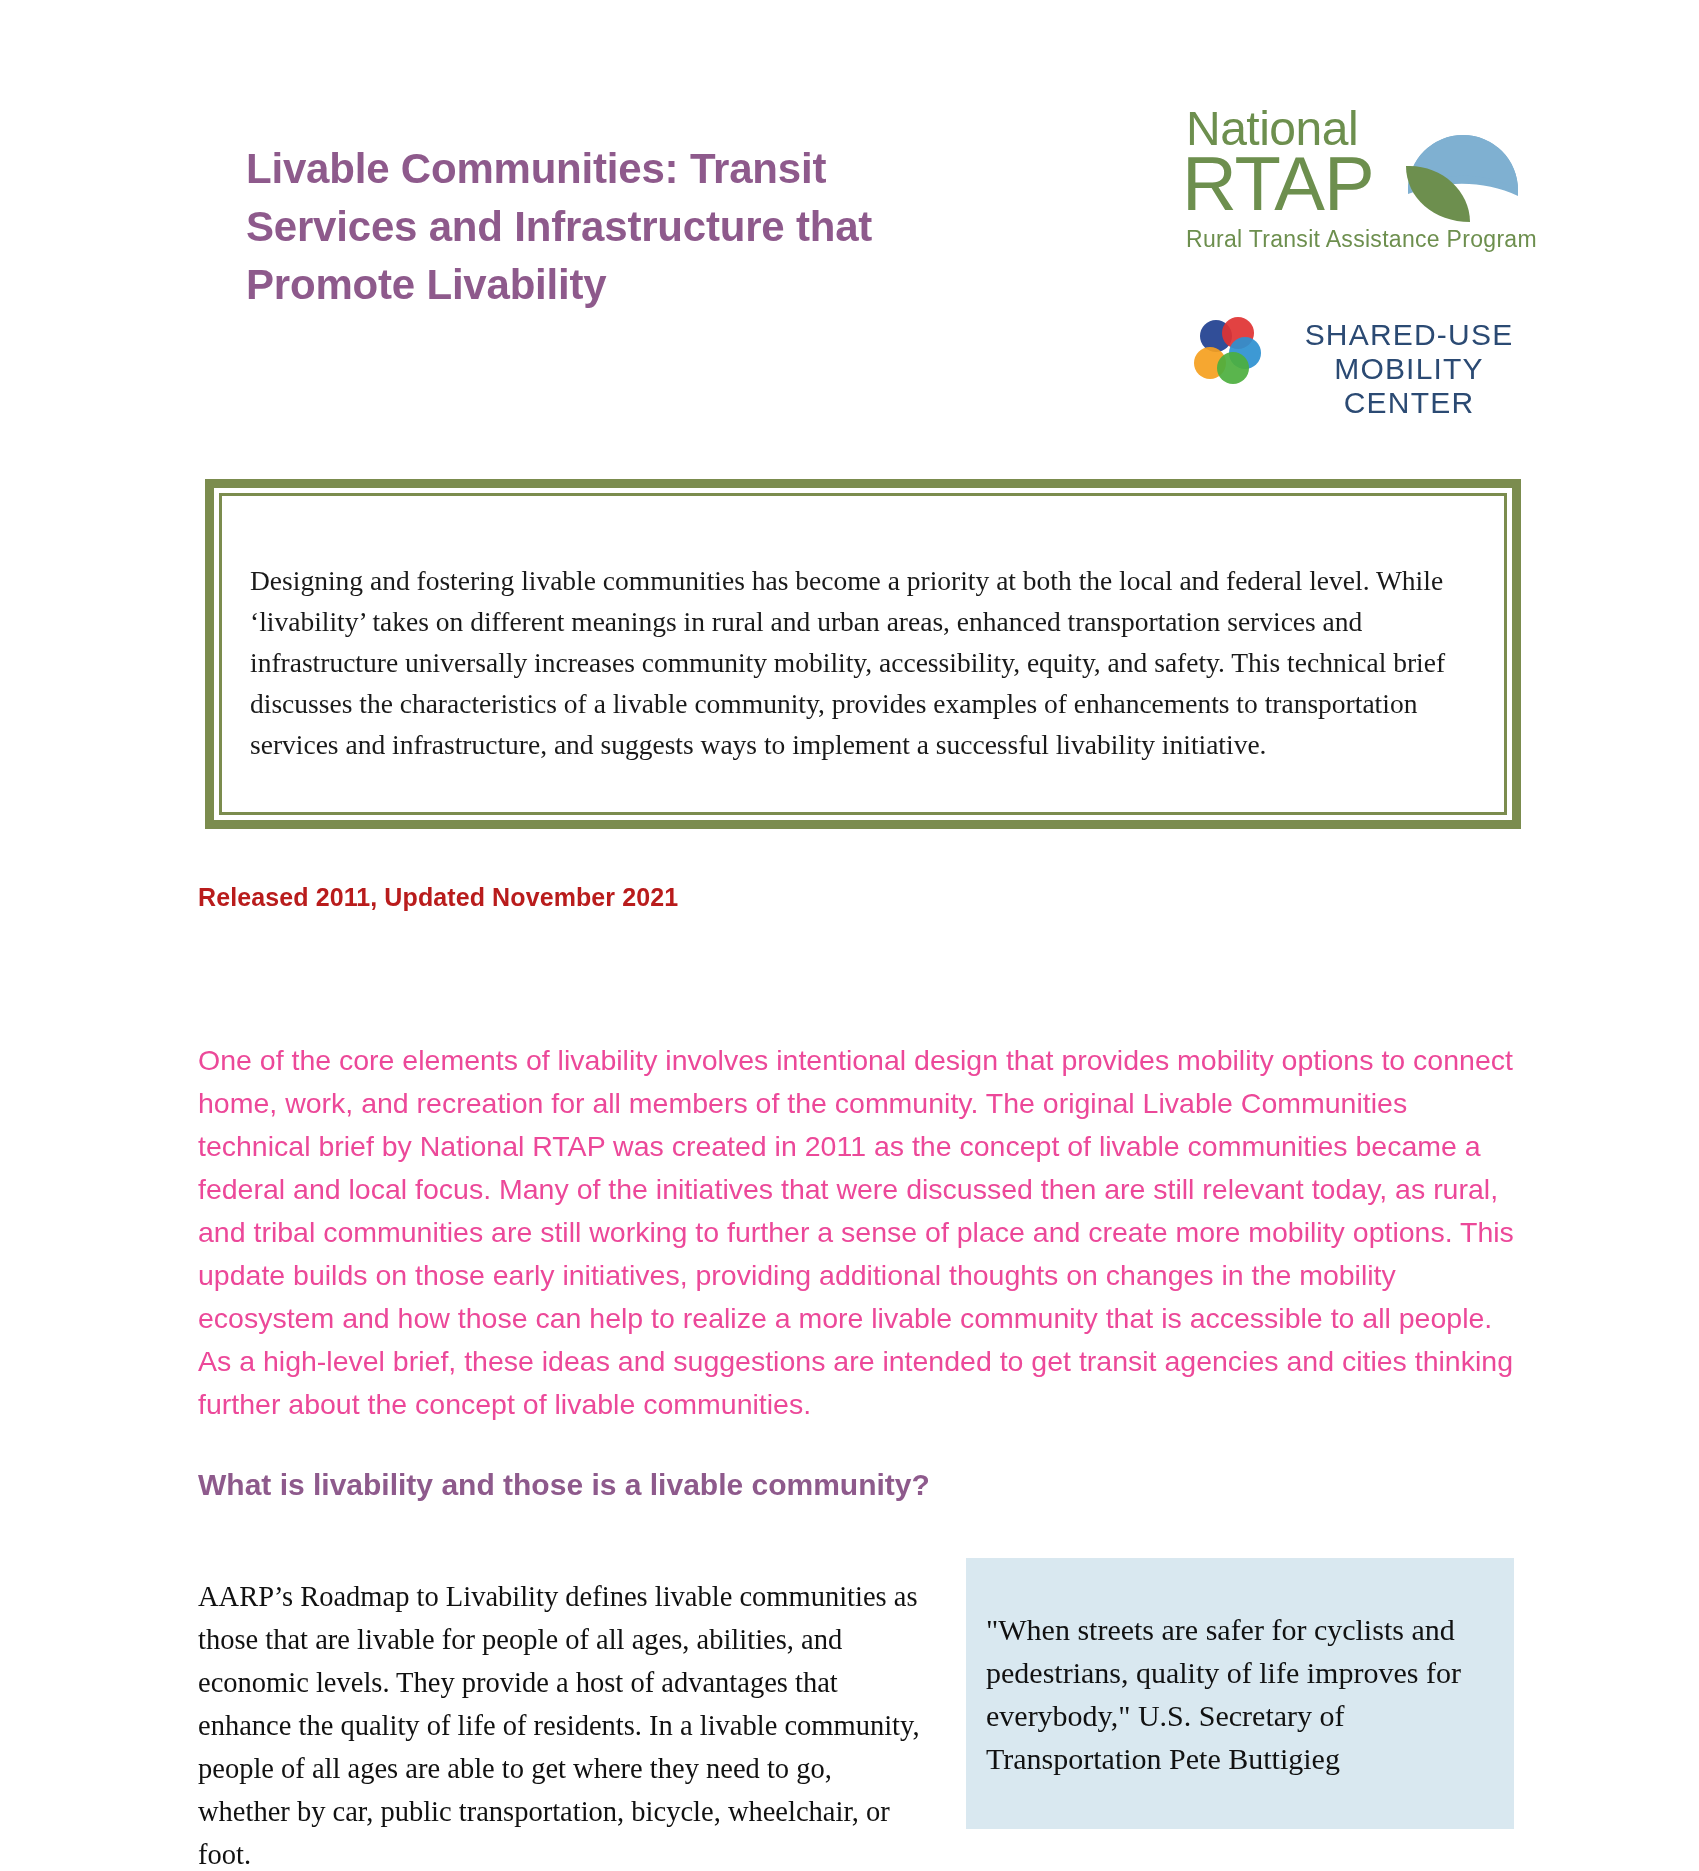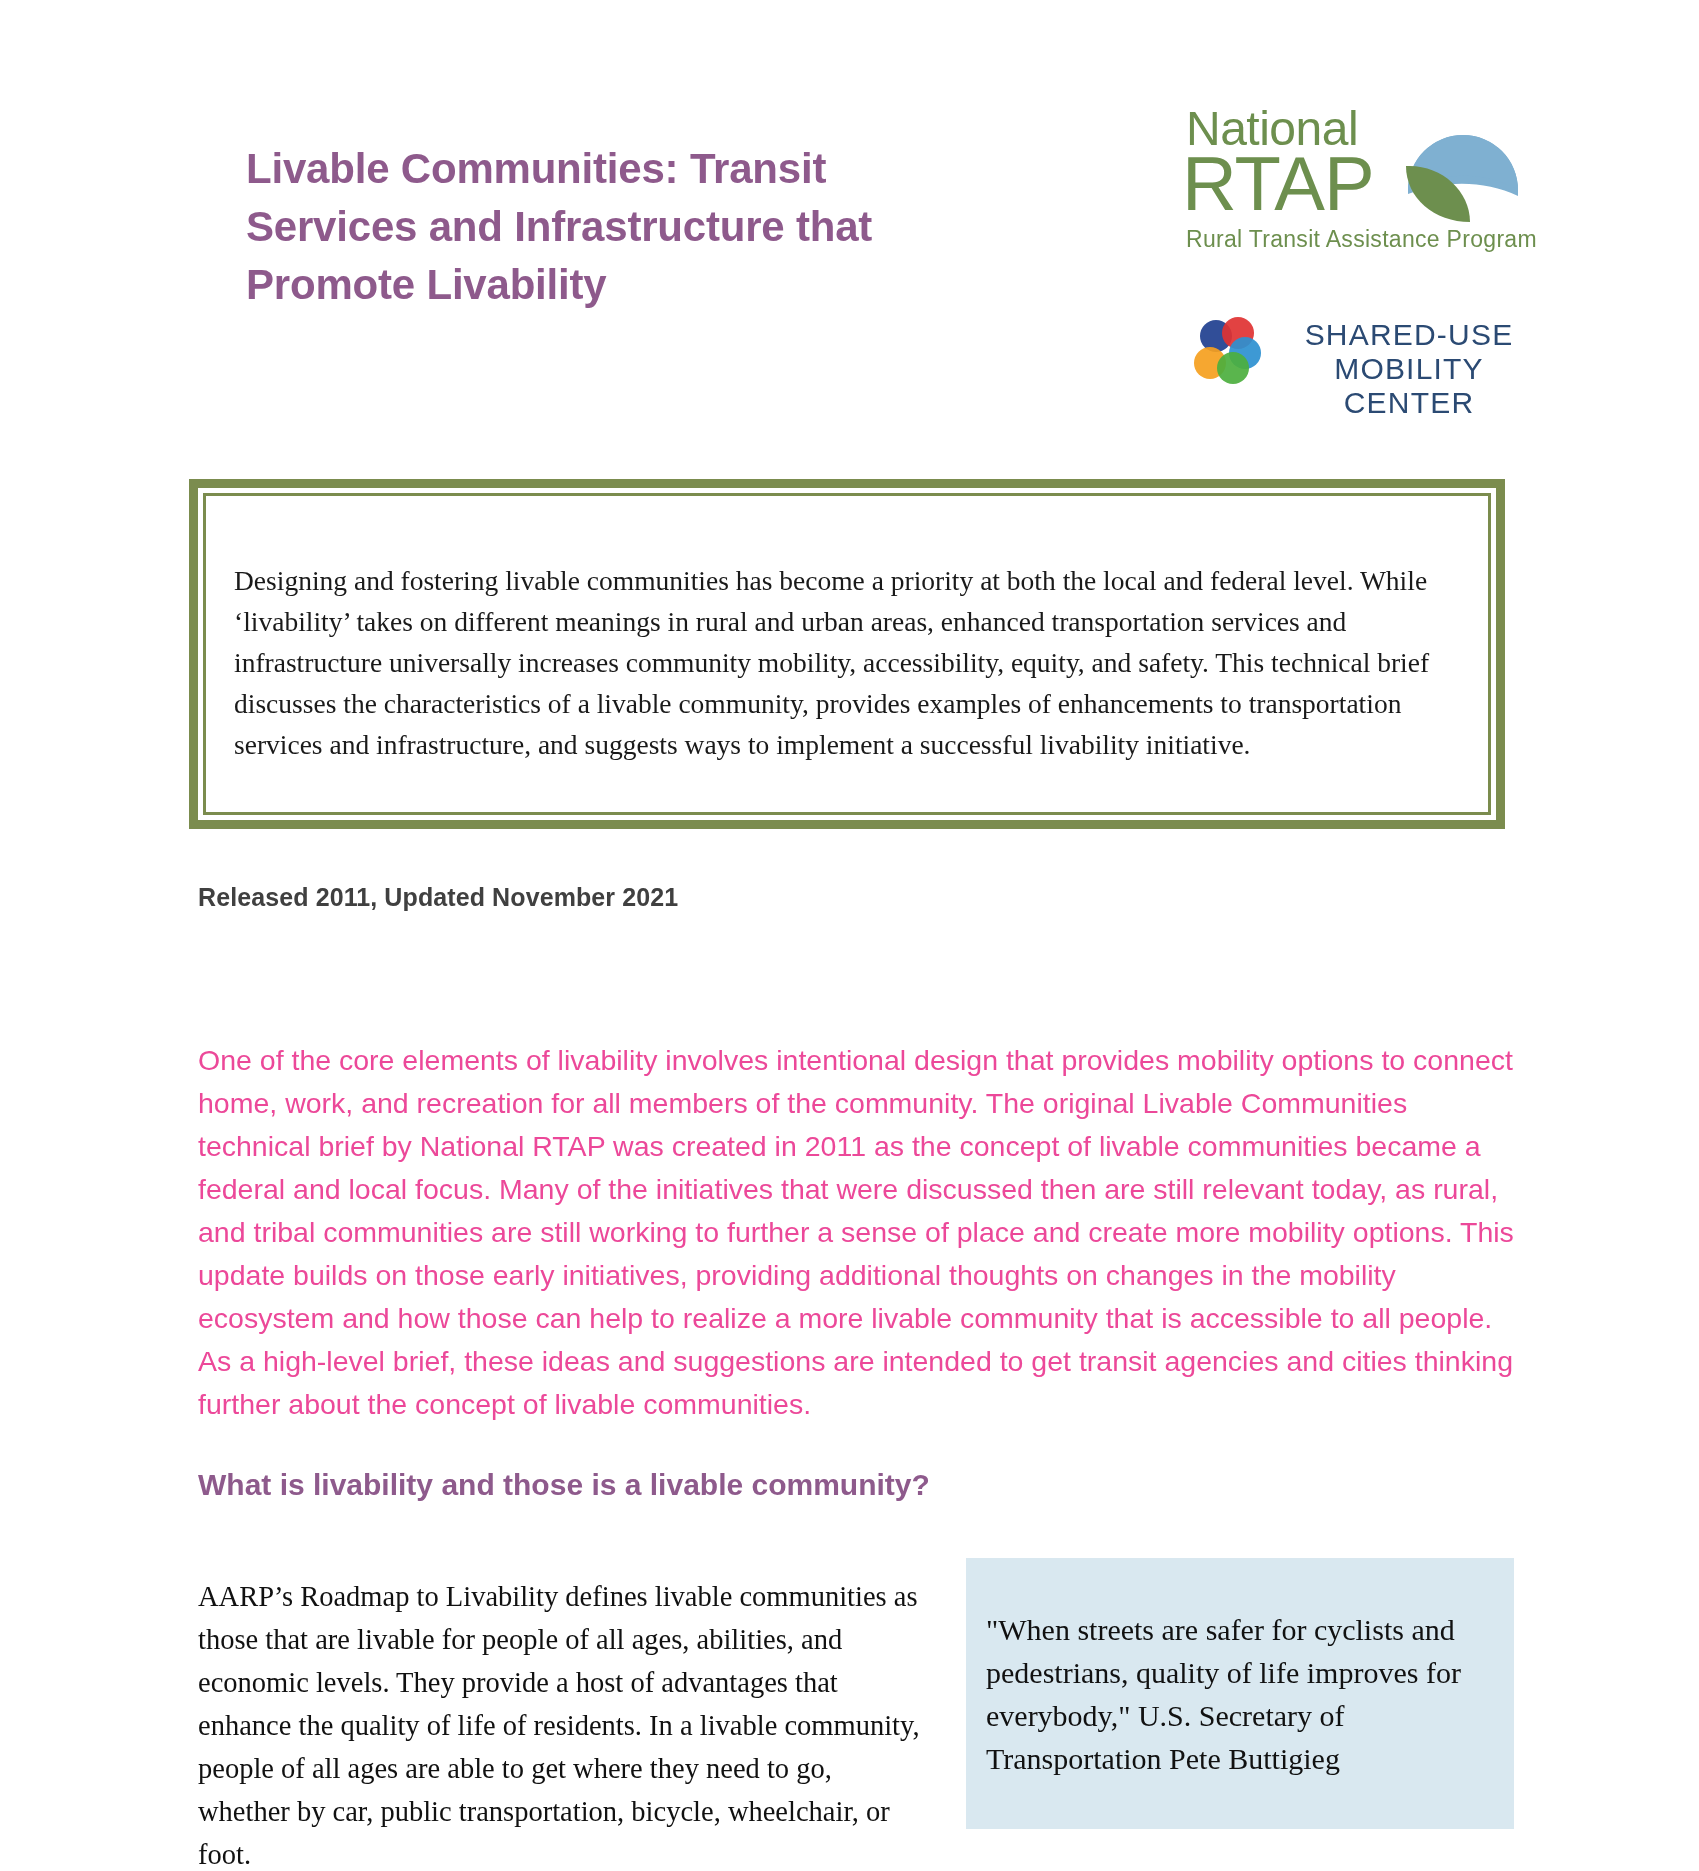--- a/index.html
+++ b/index.html
@@ -121,21 +121,21 @@
     font-size: 30px;
     line-height: 34px;
     color: #2b4a73;
     letter-spacing: 1.2px;
     white-space: pre-line;
   }
 
   
   .green-box {
     position: absolute;
-    left: 189px;
+    left: 205px;
     top: 479px;
     width: 1316px;
     height: 350px;
     border: 9px solid #7b8c4e;
     background: #ffffff;
     padding: 5px;
   }
   .green-box-inner {
     width: 100%;
     height: 100%;
@@ -151,21 +151,21 @@
 
   
   .released {
     position: absolute;
     left: 198px;
     top: 881px;
     font-family: "Liberation Sans", "DejaVu Sans", sans-serif;
     font-weight: bold;
     font-size: 25px;
     line-height: 32px;
-    color: #404040;
+    color: #b91c1c;
     letter-spacing: 0.1px;
   }
 
   
   .intro-para {
     position: absolute;
     left: 198px;
     top: 1010px;
     width: 1318px;
     font-family: Liberation Sans, sans-serif;

